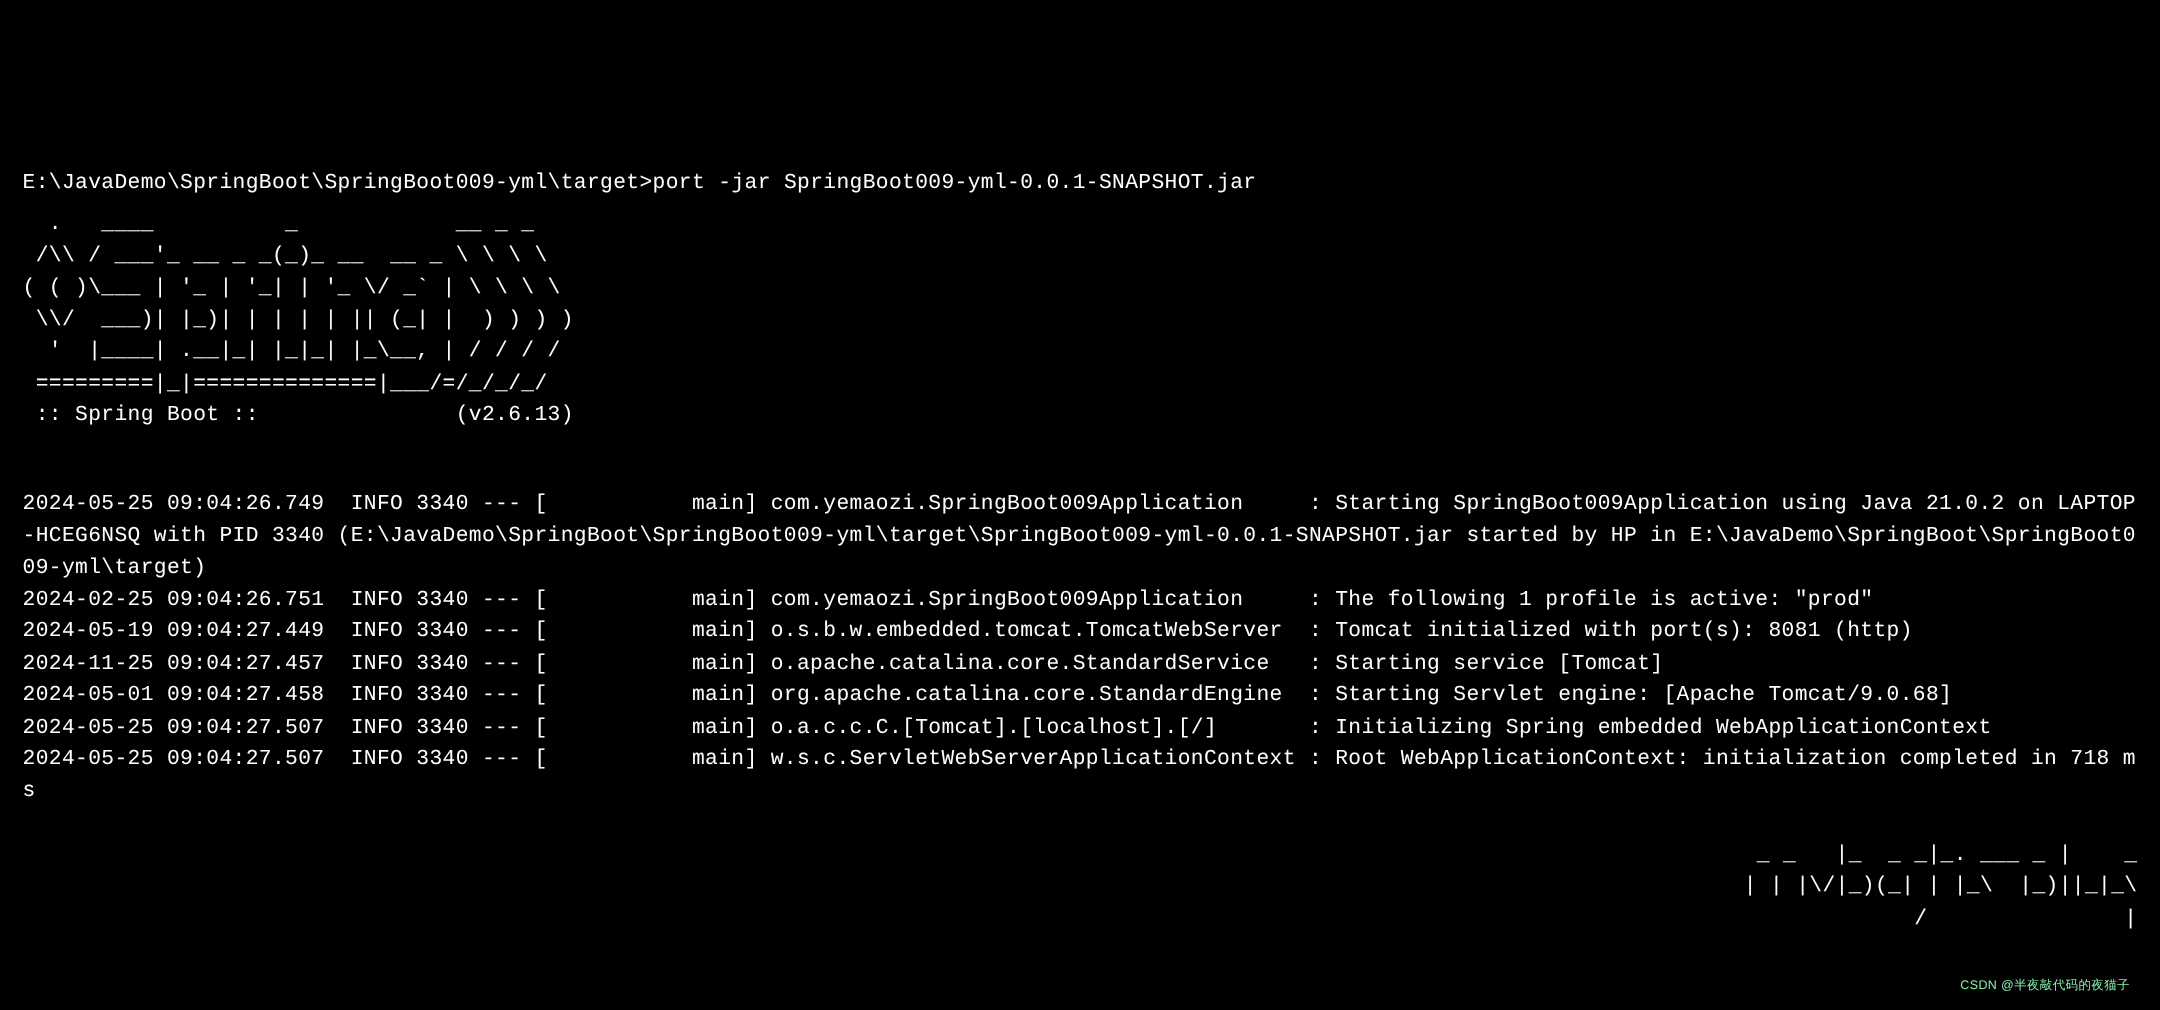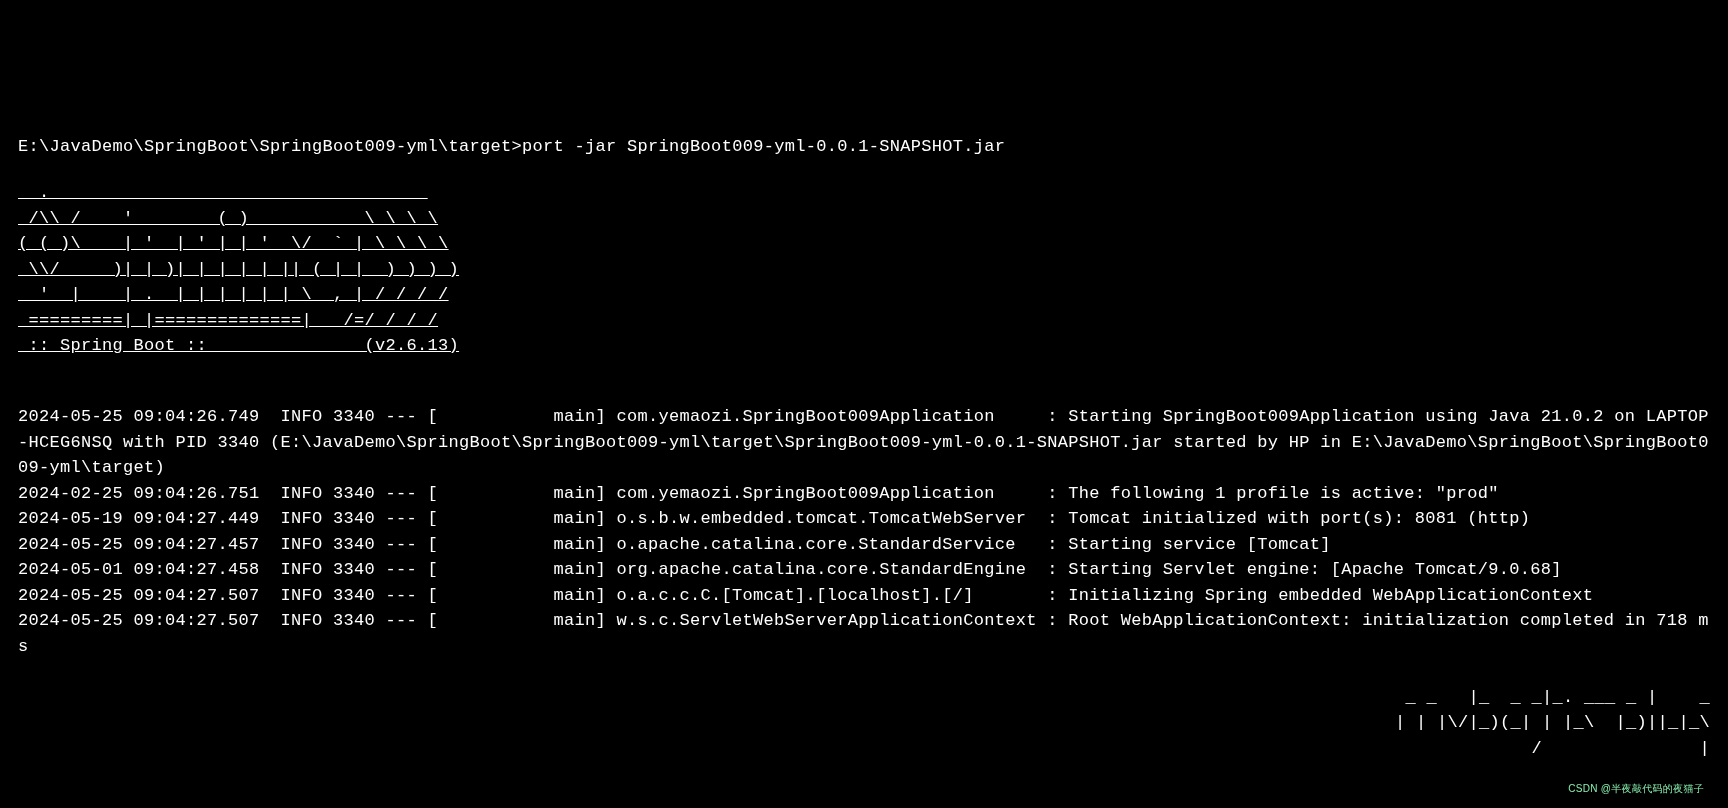--- a/index.html
+++ b/index.html
@@ -23,22 +23,21 @@
     .terminal {
       white-space: pre-wrap;
       word-break: break-all;
     }
     .command-line {
       white-space: pre;
     }
     .banner {
       white-space: pre;
       line-height: 1.5;
-      margin-top: 21px;
-      text-decoration: underline;
+      margin-top: 8px;
     }
     .log-output {
       white-space: pre-wrap;
       word-break: break-all;
       margin-top: 20px;
     }
     .mybatis-banner {
       white-space: pre;
       line-height: 1.5;
       text-align: right;
@@ -62,21 +61,21 @@
 <div class="banner">  .   ____          _            __ _ _
  /\\ / ___'_ __ _ _(_)_ __  __ _ \ \ \ \
 ( ( )\___ | '_ | '_| | '_ \/ _` | \ \ \ \
  \\/  ___)| |_)| | | | | || (_| |  ) ) ) )
   '  |____| .__|_| |_|_| |_\__, | / / / /
  =========|_|==============|___/=/_/_/_/
  :: Spring Boot ::               (v2.6.13)</div>
 <div class="log-output"><span>2024-05-25 09:04:26.749  INFO 3340 --- [           main] com.yemaozi.SpringBoot009Application     : Starting SpringBoot009Application using Java 21.0.2 on LAPTOP-HCEG6NSQ with PID 3340 (E:\JavaDemo\SpringBoot\SpringBoot009-yml\target\SpringBoot009-yml-0.0.1-SNAPSHOT.jar started by HP in E:\JavaDemo\SpringBoot\SpringBoot009-yml\target)</span>
 <span>2024-02-25 09:04:26.751  INFO 3340 --- [           main] com.yemaozi.SpringBoot009Application     : The following 1 profile is active: "prod"</span>
 <span>2024-05-19 09:04:27.449  INFO 3340 --- [           main] o.s.b.w.embedded.tomcat.TomcatWebServer  : Tomcat initialized with port(s): 8081 (http)</span>
-<span>2024-05-25 09:04:27.457  INFO 3340 --- [           main] o.apache.catalina.core.StandardService   : Starting service [Tomcat]</span>
+<span>2024-11-25 09:04:27.457  INFO 3340 --- [           main] o.apache.catalina.core.StandardService   : Starting service [Tomcat]</span>
 <span>2024-05-01 09:04:27.458  INFO 3340 --- [           main] org.apache.catalina.core.StandardEngine  : Starting Servlet engine: [Apache Tomcat/9.0.68]</span>
 <span>2024-05-25 09:04:27.507  INFO 3340 --- [           main] o.a.c.c.C.[Tomcat].[localhost].[/]       : Initializing Spring embedded WebApplicationContext</span>
 <span>2024-05-25 09:04:27.507  INFO 3340 --- [           main] w.s.c.ServletWebServerApplicationContext : Root WebApplicationContext: initialization completed in 718 ms</span></div>
 <div class="mybatis-banner"> _ _   |_  _ _|_. ___ _ |    _
 | | |\/|_)(_| | |_\  |_)||_|_\
      /               |</div>
 </div>
 
 <div class="watermark">CSDN @半夜敲代码的夜猫子</div>
 

